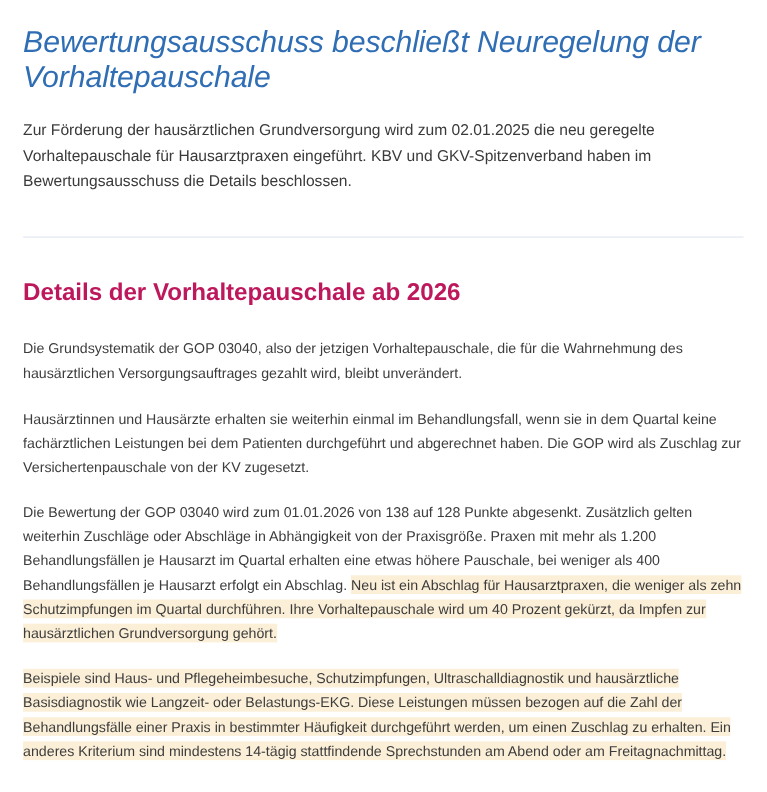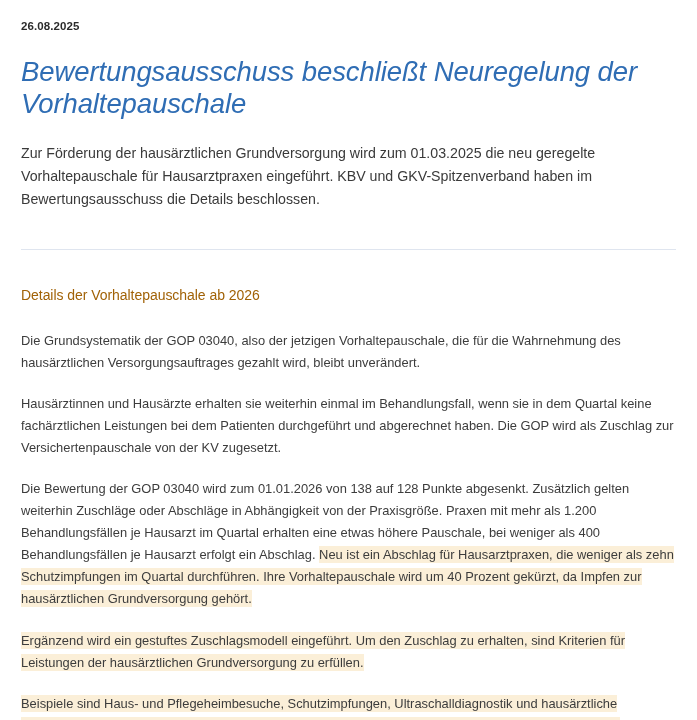--- a/index.html
+++ b/index.html
@@ -51,23 +51,23 @@
   }
 
   .divider {
     border: 0;
     border-top: 1px solid #dfe5ef;
     margin: 38px 0 0 0;
     width: 655px;
   }
 
   .section-heading {
-    font-size: 14px;
-    font-weight: normal;
-    color: #a16207;
+    font-size: 22px;
+    font-weight: bold;
+    color: #be185d;
     line-height: 1.3;
     margin: 36px 0 0 0;
     letter-spacing: -0.05px;
   }
 
   .body-block {
     margin-top: 26px;
     max-width: 656px;
   }
 
@@ -85,46 +85,42 @@
     padding: 1px 0;
     box-decoration-break: clone;
     -webkit-box-decoration-break: clone;
   }
 </style>
 </head>
 <body>
 
 <div class="page">
 
-  <div class="article-date">26.08.2025</div>
 
   <h1 class="article-title">Bewertungsausschuss beschließt Neuregelung der Vorhaltepauschale</h1>
 
-  <p class="article-lead">Zur Förderung der hausärztlichen Grundversorgung wird zum 01.03.2025 die neu geregelte Vorhaltepauschale für Hausarztpraxen eingeführt. KBV und GKV-Spitzenverband haben im Bewertungsausschuss die Details beschlossen.</p>
+  <p class="article-lead">Zur Förderung der hausärztlichen Grundversorgung wird zum 02.01.2025 die neu geregelte Vorhaltepauschale für Hausarztpraxen eingeführt. KBV und GKV-Spitzenverband haben im Bewertungsausschuss die Details beschlossen.</p>
 
   <hr class="divider">
 
   <h2 class="section-heading">Details der Vorhaltepauschale ab 2026</h2>
 
   <div class="body-block">
 
     <p class="body-para">
       <span>Die Grundsystematik der GOP 03040, also der jetzigen Vorhaltepauschale, die für die Wahrnehmung des hausärztlichen Versorgungsauftrages gezahlt wird, bleibt unverändert.</span>
     </p>
 
     <p class="body-para">
       <span>Hausärztinnen und Hausärzte erhalten sie weiterhin einmal im Behandlungsfall, wenn sie in dem Quartal keine fachärztlichen Leistungen bei dem Patienten durchgeführt und abgerechnet haben. Die GOP wird als Zuschlag zur Versichertenpauschale von der KV zugesetzt.</span>
     </p>
 
     <p class="body-para">
       <span>Die Bewertung der GOP 03040 wird zum 01.01.2026 von 138 auf 128 Punkte abgesenkt. Zusätzlich gelten weiterhin Zuschläge oder Abschläge in Abhängigkeit von der Praxisgröße. Praxen mit mehr als 1.200 Behandlungsfällen je Hausarzt im Quartal erhalten eine etwas höhere Pauschale, bei weniger als 400 Behandlungsfällen je Hausarzt erfolgt ein Abschlag. </span><mark class="hl">Neu ist ein Abschlag für Hausarztpraxen, die weniger als zehn Schutzimpfungen im Quartal durchführen. Ihre Vorhaltepauschale wird um 40 Prozent gekürzt, da Impfen zur hausärztlichen Grundversorgung gehört.</mark>
     </p>
 
-    <p class="body-para">
-      <mark class="hl">Ergänzend wird ein gestuftes Zuschlagsmodell eingeführt. Um den Zuschlag zu erhalten, sind Kriterien für Leistungen der hausärztlichen Grundversorgung zu erfüllen.</mark>
-    </p>
 
     <p class="body-para">
       <mark class="hl">Beispiele sind Haus- und Pflegeheimbesuche, Schutzimpfungen, Ultraschalldiagnostik und hausärztliche Basisdiagnostik wie Langzeit- oder Belastungs-EKG. Diese Leistungen müssen bezogen auf die Zahl der Behandlungsfälle einer Praxis in bestimmter Häufigkeit durchgeführt werden, um einen Zuschlag zu erhalten. Ein anderes Kriterium sind mindestens 14-tägig stattfindende Sprechstunden am Abend oder am Freitagnachmittag.</mark>
     </p>
 
   </div>
 </div>
 
 </body></html>

